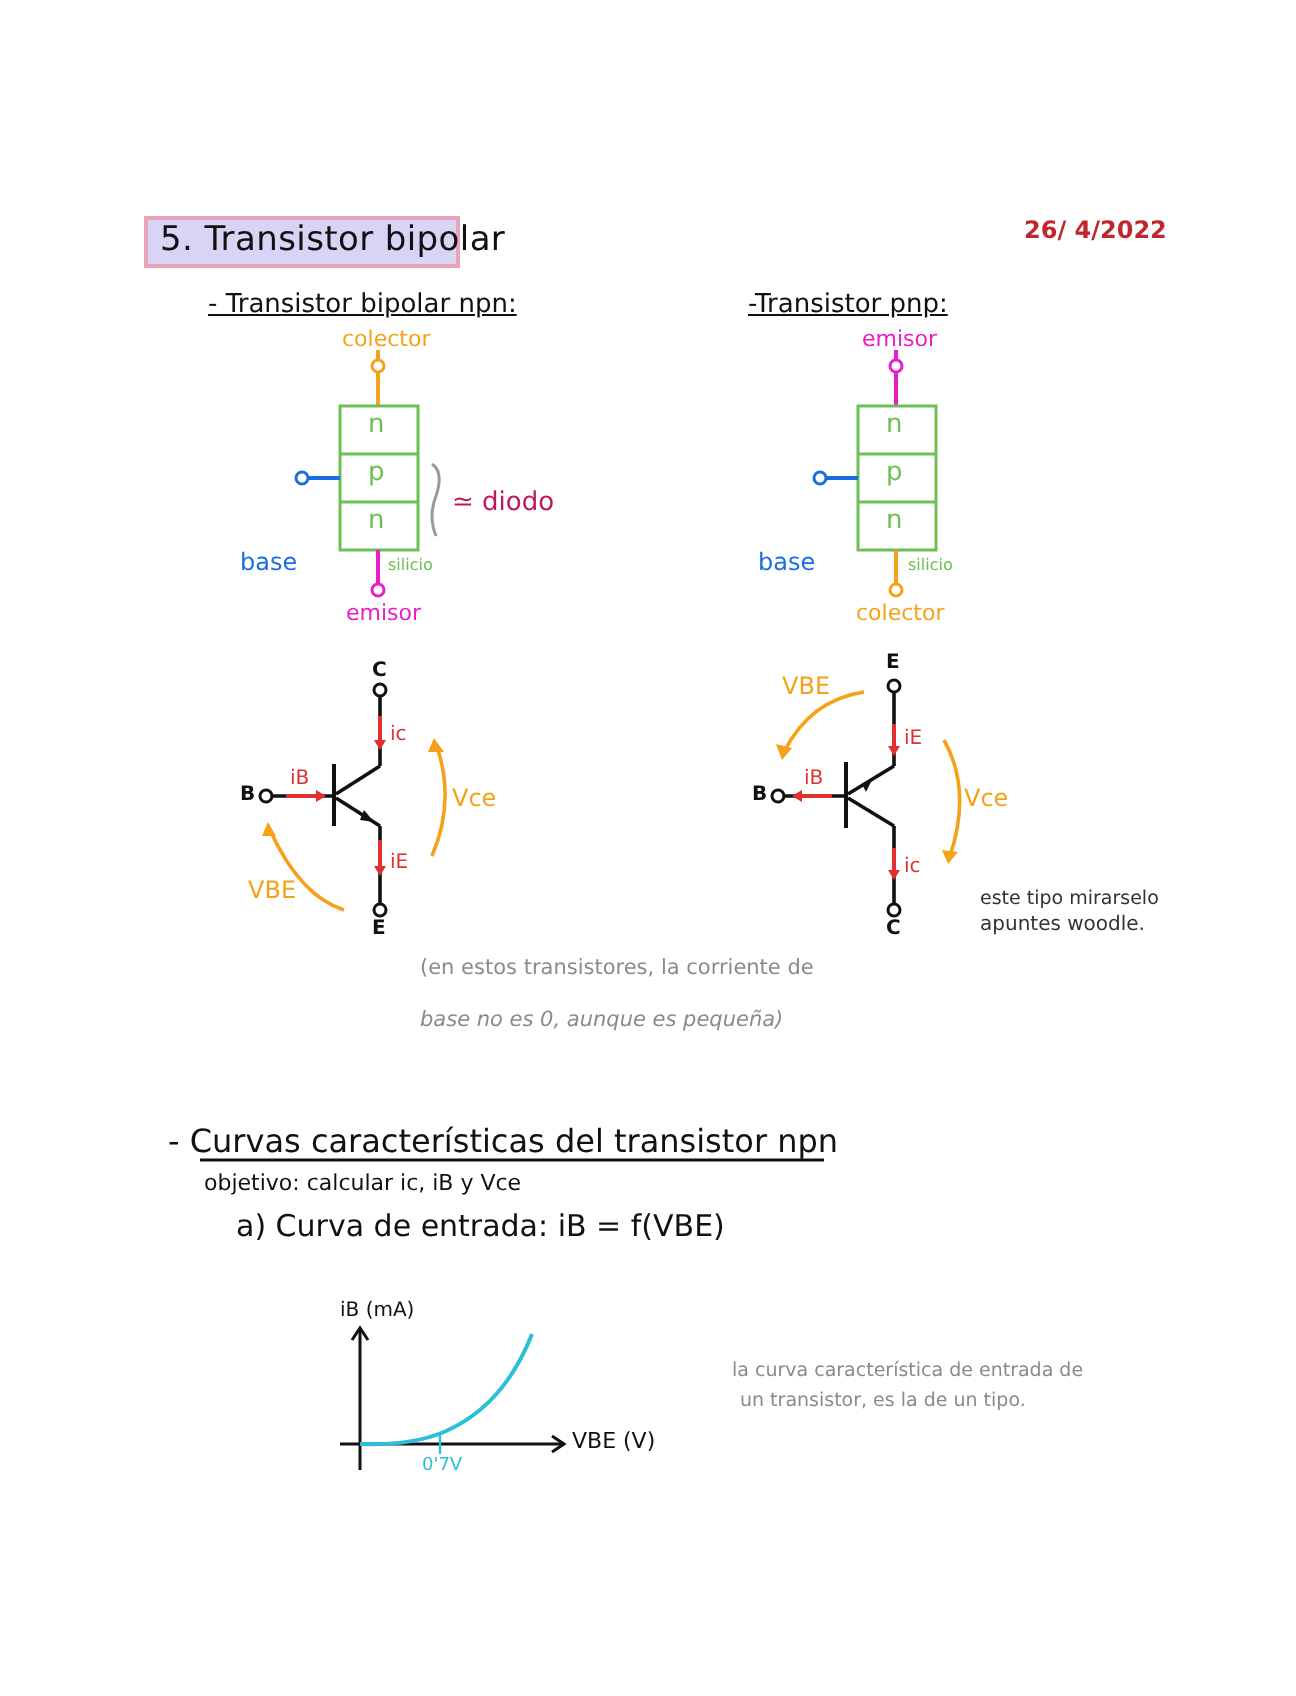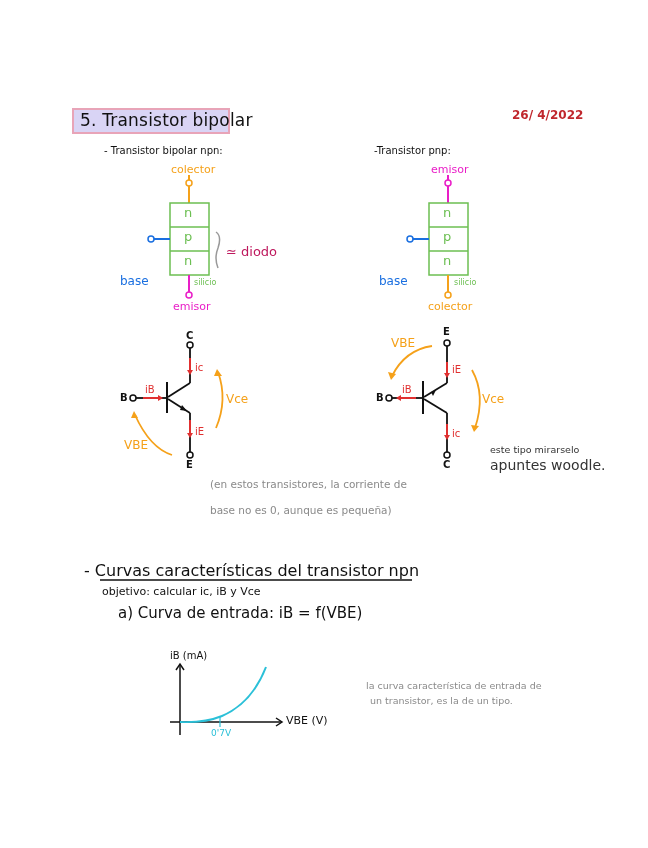--- a/index.html
+++ b/index.html
@@ -3,21 +3,21 @@
   <meta charset="utf-8">
   <style>
     html, body { margin: 0; padding: 0; background: #ffffff; }
     body { width: 648px; height: 848px; position: relative; overflow: hidden;
            font-family: "DejaVu Sans", sans-serif; color: #111; }
     .abs { position: absolute; white-space: nowrap; }
     .title-box { left: 72px; top: 108px; width: 158px; height: 26px;
                  border: 2px solid #e8a4b8; background: #d9d4f5; box-sizing: border-box; }
     .title-text { left: 80px; top: 110px; font-size: 17px; letter-spacing: 0.2px; }
     .date { left: 512px; top: 108px; font-size: 12px; color: #c0272d; font-weight: bold; }
-    .h2 { font-size: 10px; }
+    .h2 { font-size: 13px; text-decoration: underline; }
     .lbl-orange { color: #f5a11a; font-size: 11px; }
     .lbl-pink { color: #e91ec7; font-size: 11px; }
     .lbl-blue { color: #1a6fe0; font-size: 12px; margin-top: 43px; }
     .lbl-green { color: #6cbf52; font-size: 8px; }
     .lbl-gray { color: #be185d; }
     .lbl-red { color: #e03030; font-size: 10px; }
     .note { color: #8a8a8a; font-size: 10.5px; line-height: 24px; }
     .black-small { font-size: 10px; font-weight: bold; }
     svg { position: absolute; left: 0; top: 0; }
   </style>
@@ -145,24 +145,24 @@
 
 <div class="abs black-small" style="left:443px;top:326px;">E</div>
 <div class="abs black-small" style="left:376px;top:392px;">B</div>
 <div class="abs black-small" style="left:443px;top:459px;">C</div>
 <div class="abs lbl-red" style="left:452px;top:364px;">iE</div>
 <div class="abs lbl-red" style="left:402px;top:384px;">iB</div>
 <div class="abs lbl-red" style="left:452px;top:428px;">ic</div>
 <div class="abs lbl-orange" style="left:391px;top:336px;font-size:12px;">VBE</div>
 <div class="abs lbl-orange" style="left:482px;top:392px;font-size:12px;">Vce</div>
 <div class="abs" style="left:490px;top:444px;font-size:9.5px;color:#333;">este tipo mirarselo</div>
-<div class="abs" style="left:490px;top:457px;font-size:14px;color:#333;text-align:center;">apuntes woodle.</div>
+<div class="abs" style="left:490px;top:457px;font-size:10px;color:#333;text-align:center;">apuntes woodle.</div>
 
 <div class="abs note" style="left:210px;top:472px;text-align:center;">(en estos transistores, la corriente de</div>
-<div class="abs note" style="left:210px;top:498px;">base no es 0, aunque es pequeña)</div>
+<div class="abs note" style="left:210px;top:498px;font-style:italic;">base no es 0, aunque es pequeña)</div>
 
 <div class="abs" style="left:84px;top:561px;font-size:16px;">- Curvas características del transistor npn</div>
 <div class="abs" style="left:102px;top:585px;font-size:11px;">objetivo: calcular ic, iB y Vce</div>
 <div class="abs" style="left:118px;top:604px;font-size:15px;">a) Curva de entrada: iB = f(VBE)</div>
 <div class="abs" style="left:170px;top:650px;font-size:10px;">iB (mA)</div>
 <div class="abs" style="left:286px;top:714px;font-size:11px;">VBE (V)</div>
 <div class="abs" style="left:211px;top:728px;font-size:9px;color:#2bc0d8;">0'7V</div>
 <div class="abs" style="left:366px;top:680px;font-size:9.5px;color:#8a8a8a;">la curva característica de entrada de</div>
 <div class="abs" style="left:370px;top:695px;font-size:9.5px;color:#8a8a8a;">un transistor, es la de un tipo.</div>
 

